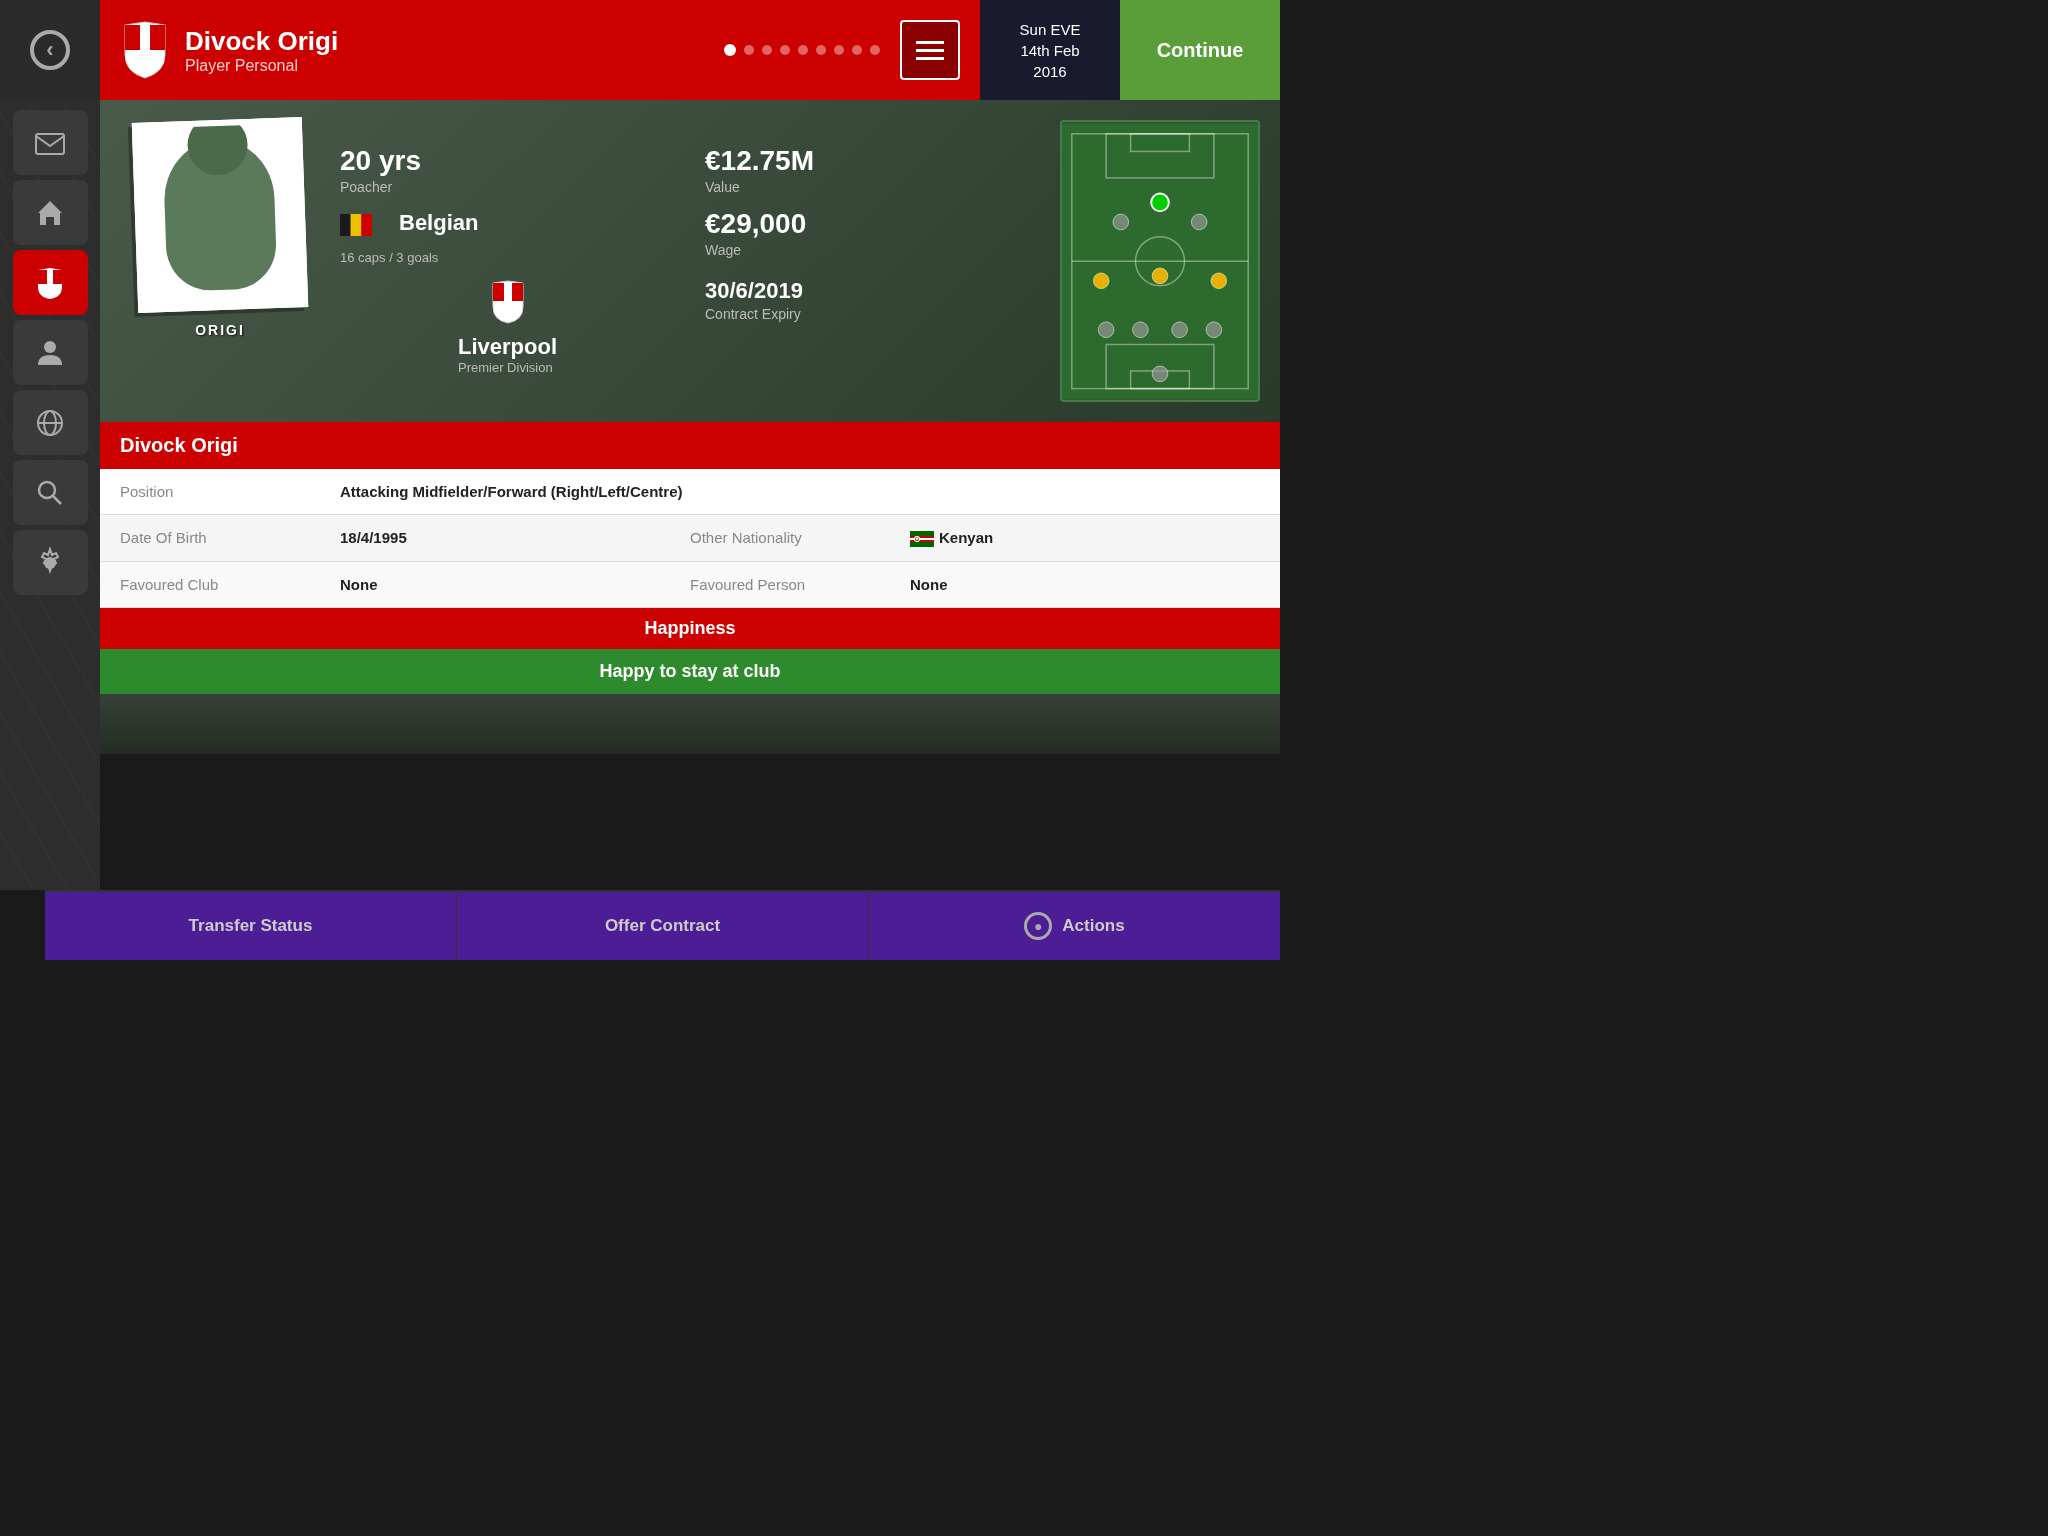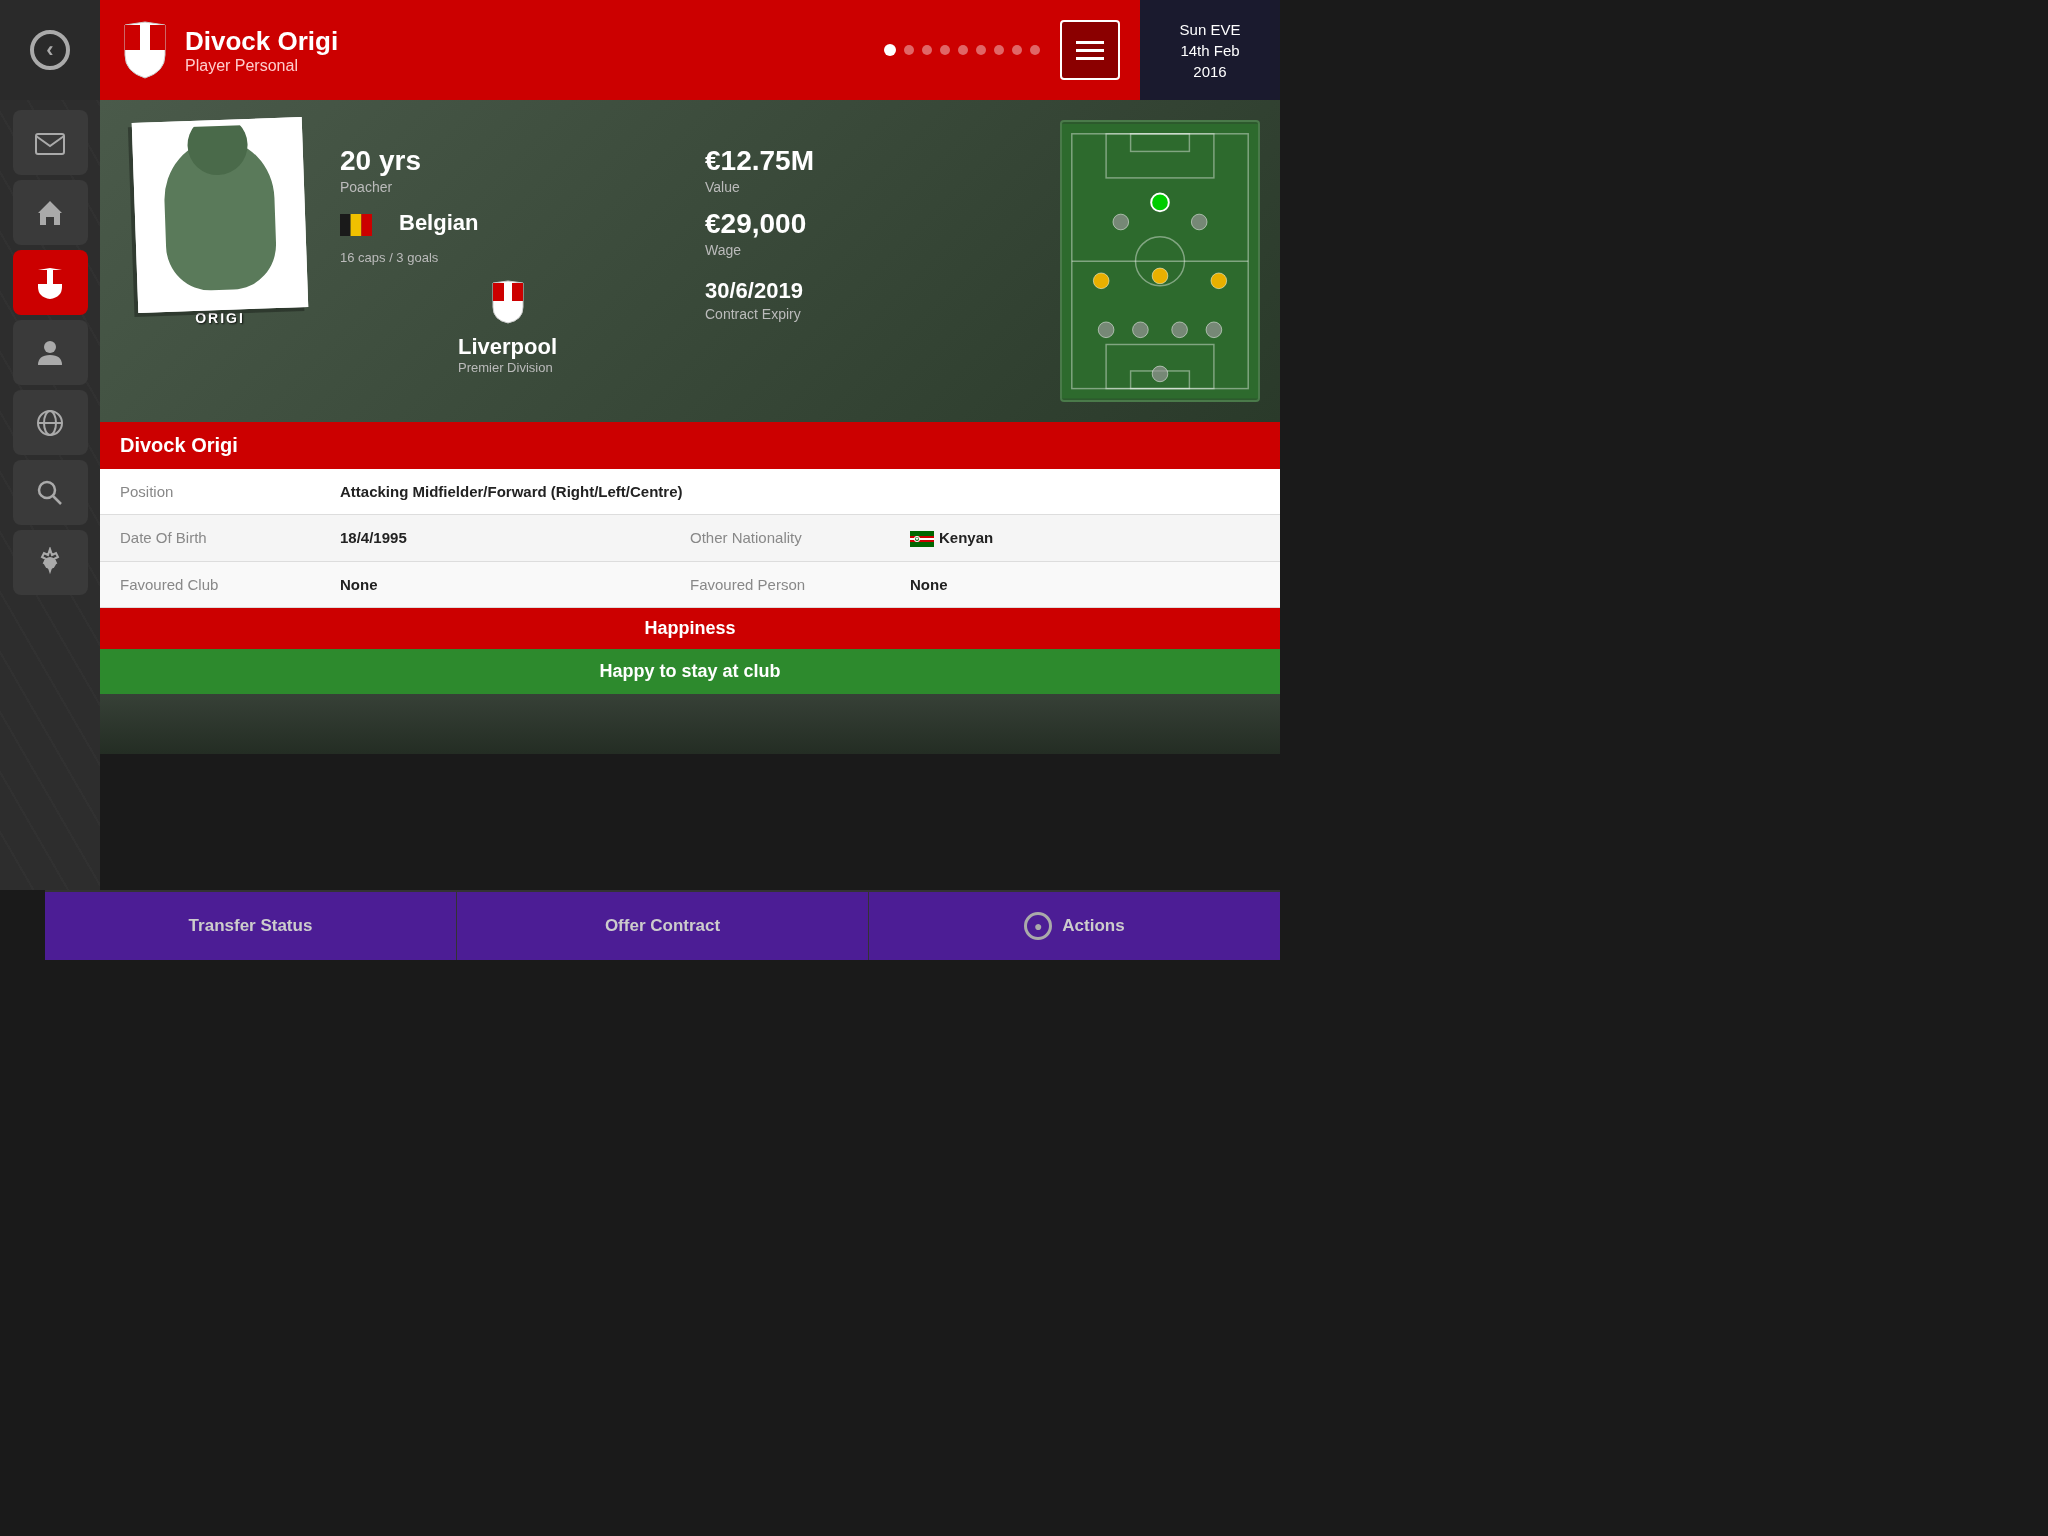--- a/index.html
+++ b/index.html
@@ -227,20 +227,21 @@
       border-radius: 50%;
       top: -25px;
       left: 50%;
       transform: translateX(-50%);
     }
     .photo-name {
       color: white;
       font-size: 14px;
       font-weight: bold;
       letter-spacing: 2px;
+      margin-top: 12px;
       text-shadow: 1px 1px 2px rgba(0,0,0,0.8);
     }
     .player-stats {
       flex: 1;
       display: flex;
       flex-direction: column;
       gap: 15px;
       justify-content: center;
     }
     .stat-row {
@@ -502,20 +503,23 @@
   </div>
 
   <div class="header-date">
     <p>
       <span>Sun EVE</span><br>
       <span>14th Feb</span><br>
       <span>2016</span>
     </p>
   </div>
 
+  <div class="continue-btn">
+    <span>Continue</span>
+  </div>
 </div>
 
 <div class="main-layout">
 
   <div class="sidebar">
     <div class="sidebar-item">
       <svg viewBox="0 0 32 32" fill="currentColor">
           <rect x="2" y="7" width="28" height="20" rx="2" fill="none" stroke="currentColor" stroke-width="2"></rect>
           <path d="M2 9 L16 19 L30 9" stroke="currentColor" stroke-width="2" fill="none"></path>
         </svg>

